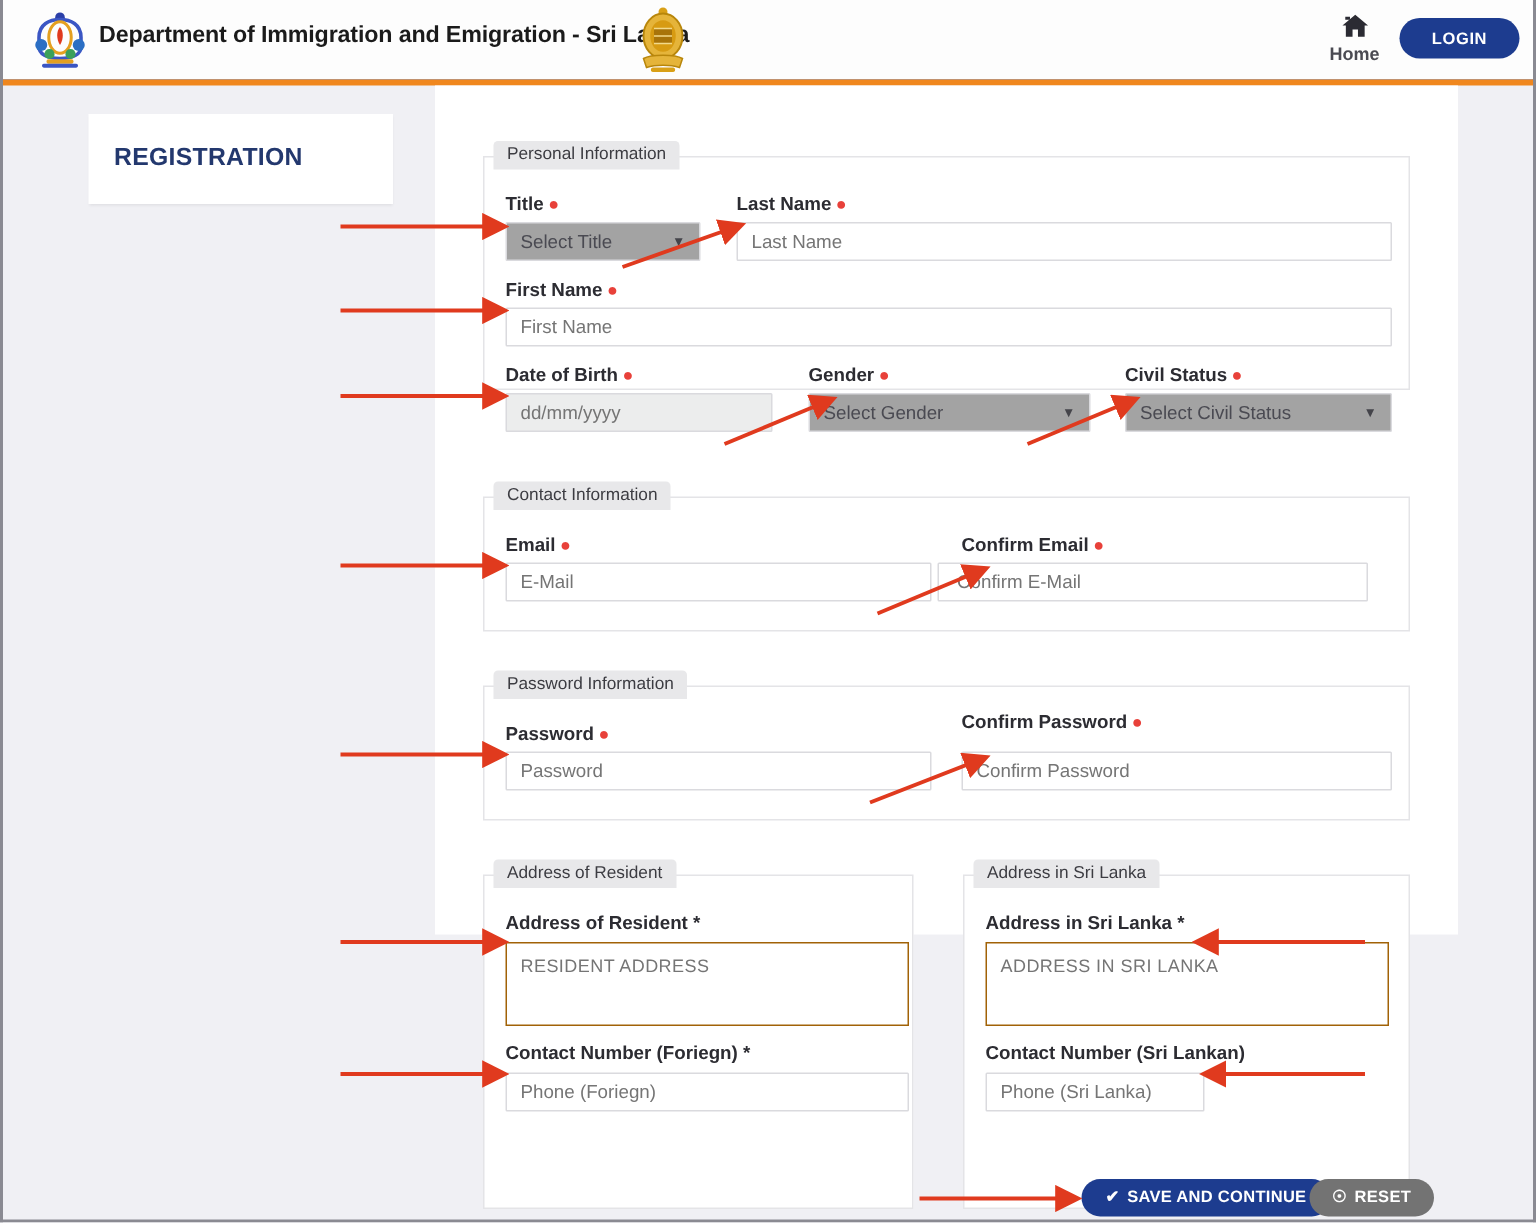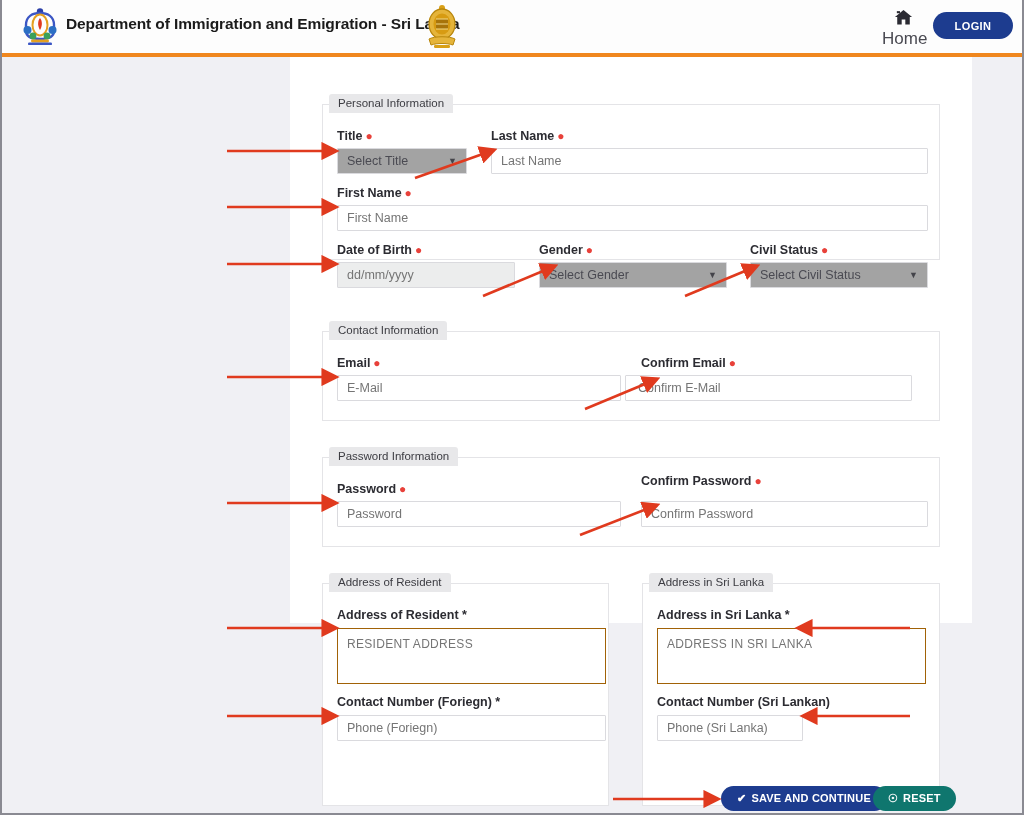--- a/index.html
+++ b/index.html
@@ -65,23 +65,23 @@
     width: 42px;
     text-align: center;
     cursor: pointer;
   }
   #home-icon {
     display: block;
     margin: 0 auto 2px auto;
     width: 19px; height: 19px;
   }
   #home-label {
-    font-size: 17px;
+    font-size: 12px;
     color: #4a4a52;
-    font-weight: normal;
+    font-weight: bold;
   }
   #login-button {
     position: absolute;
     left: 931px; top: 12px;
     width: 80px; height: 27px;
     border-radius: 14px;
     background: #1d3c8f;
     color: #ffffff;
     font-size: 11px;
     font-weight: bold;
@@ -221,21 +221,21 @@
     white-space: nowrap;
     font-family: "Liberation Sans", sans-serif;
     text-align: center;
   }
   #reset-button {
     position: absolute;
     left: 871px; top: 786px;
     height: 25px;
     padding: 0 15px;
     border-radius: 13px;
-    background: #0f766e;
+    background: #737373;
     color: #ffffff;
     font-size: 11px;
     font-weight: bold;
     line-height: 25px;
     letter-spacing: 0.2px;
     cursor: pointer;
     border: none;
     white-space: nowrap;
     font-family: "Liberation Sans", sans-serif;
   }
@@ -290,20 +290,23 @@
         <path d="M10 2 L19 9.4 L16.6 9.4 L16.6 17.4 L11.9 17.4 L11.9 12.2 L8.1 12.2 L8.1 17.4 L3.4 17.4 L3.4 9.4 L1 9.4 Z" fill="#2b2b33"></path>
         <path d="M3 5.5 L6.3 5.5 L6.3 3.3 L3 3.3 Z" fill="#2b2b33"></path>
       </svg>
       <div id="home-label">Home</div>
     </div>
 
     <button id="login-button">LOGIN</button>
   </div>
   <div id="header-accent"></div>
 
+  <div id="registration-card">
+    <div id="registration-title">REGISTRATION</div>
+  </div>
 
   <div id="content-panel">
 
     <div class="fieldset" style="left:32px; top:47px; width:618px; height:156px;">
       <div class="legend">Personal Information</div>
 
       <div class="flabel" style="left:14px; top:24px;">
         <span>Title</span><span class="req">●</span>
       </div>
       <div class="fselect" style="left:14px; top:43px; width:130px; height:26px;">

